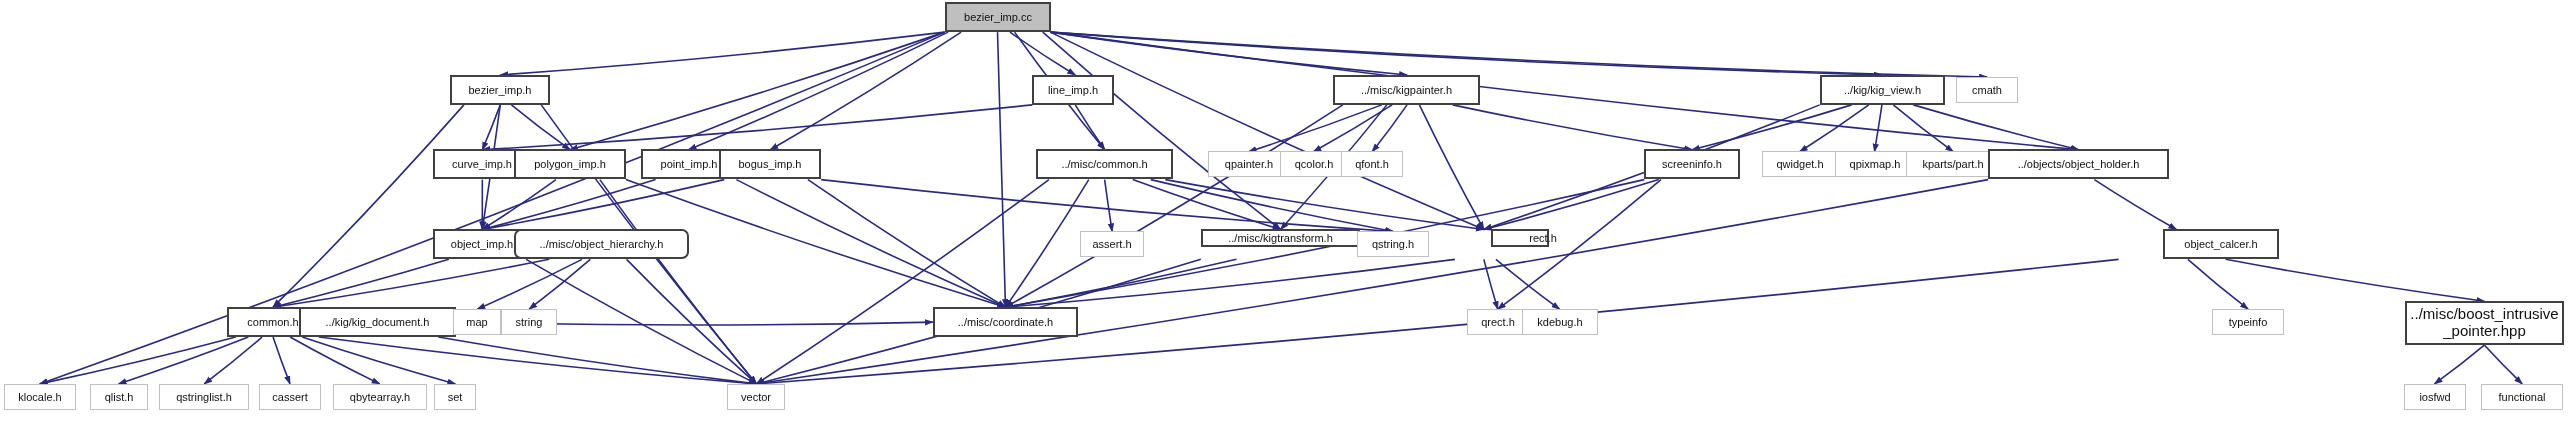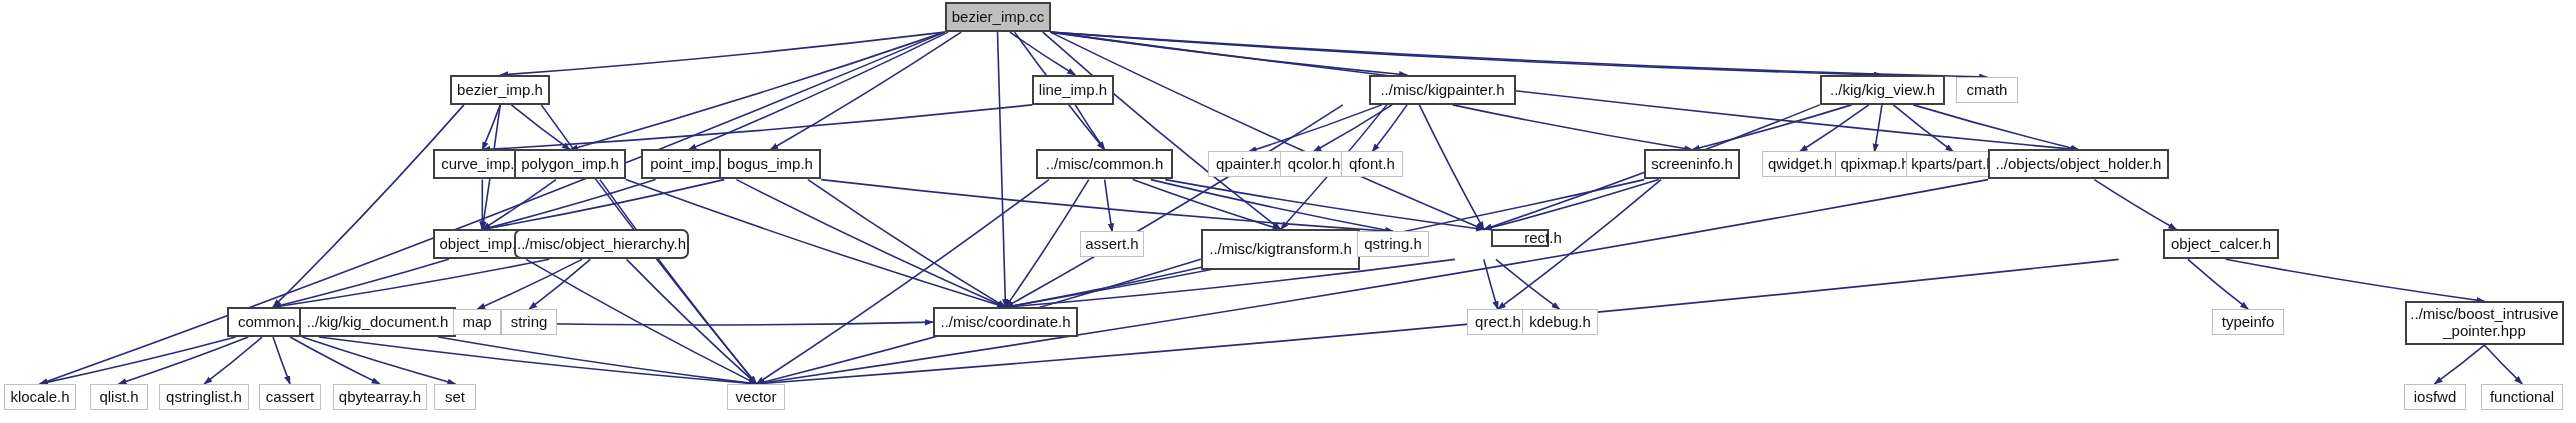--- a/index.html
+++ b/index.html
@@ -2,21 +2,21 @@
 <html><head>
 <meta charset="utf-8">
 <title>bezier_imp.cc include dependency graph</title>
 <style>
   html,body{margin:0;padding:0;background:#ffffff;}
   #graph{position:relative;width:2576px;height:424px;background:#ffffff;
          font-family:"Liberation Sans","DejaVu Sans",sans-serif;overflow:hidden;}
   #edges{position:absolute;left:0;top:0;width:2576px;height:424px;}
   .node{position:absolute;box-sizing:border-box;display:flex;align-items:center;
         justify-content:center;text-align:center;background:#ffffff;
-        border:1px solid #c0c0c0;color:#101010;font-size:15px;line-height:1.12;
+        border:1px solid #c0c0c0;color:#101010;font-size:11px;line-height:1.12;
         white-space:pre-line;z-index:5;}
   .node.strong{border:2px solid #404040;}
   .node.root{background:#bfbfbf;border:2px solid #404040;}
 </style>
 </head>
 <body>
 
 <div id="graph">
   <svg id="edges" viewBox="0 0 2585 425" xmlns="http://www.w3.org/2000/svg">
     <defs>
@@ -104,40 +104,40 @@
         <path d="M 2233.44 260 Q 2361.768874812283 284.07472696917466 2493 302" fill="none" stroke="#2a2a7a" stroke-width="1.6" marker-end="url(#arrow)"></path>
         <path d="M 2126 260 Q 1445.368427842715 333.25512921871933 759 385" fill="none" stroke="#2a2a7a" stroke-width="1.6" marker-end="url(#arrow)"></path>
         <path d="M 2493 346 Q 2469.0763056477144 365.9731013836107 2443 385" fill="none" stroke="#2a2a7a" stroke-width="1.6" marker-end="url(#arrow)"></path>
         <path d="M 2493 346 Q 2511.0474146477673 365.8182263154712 2531 385" fill="none" stroke="#2a2a7a" stroke-width="1.6" marker-end="url(#arrow)"></path>
       </g>
   </svg>
   <div id="node-layer">
       <div class="node root" style="left: 945px; top: 2px; width: 106px; height: 30px;">bezier_imp.cc</div>
       <div class="node strong" style="left: 450px; top: 75px; width: 100px; height: 30px;">bezier_imp.h</div>
       <div class="node strong" style="left: 1032px; top: 75px; width: 82px; height: 30px;">line_imp.h</div>
-      <div class="node strong" style="left: 1333px; top: 75px; width: 147px; height: 30px; margin-left: 36px;">../misc/kigpainter.h</div>
+      <div class="node strong" style="left: 1333px; top: 75px; width: 147px; height: 30px;">../misc/kigpainter.h</div>
       <div class="node strong" style="left: 1820px; top: 75px; width: 125px; height: 30px;">../kig/kig_view.h</div>
       <div class="node " style="left: 1956px; top: 77px; width: 62px; height: 26px;">cmath</div>
       <div class="node strong" style="left: 433px; top: 149px; width: 98px; height: 30px;">curve_imp.h</div>
       <div class="node strong" style="left: 514px; top: 149px; width: 112px; height: 30px;">polygon_imp.h</div>
       <div class="node strong" style="left: 641px; top: 149px; width: 96px; height: 30px;">point_imp.h</div>
       <div class="node strong" style="left: 719px; top: 149px; width: 102px; height: 30px;">bogus_imp.h</div>
       <div class="node strong" style="left: 1036px; top: 149px; width: 137px; height: 30px;">../misc/common.h</div>
       <div class="node " style="left: 1208px; top: 151px; width: 82px; height: 26px;">qpainter.h</div>
       <div class="node " style="left: 1280px; top: 151px; width: 68px; height: 26px;">qcolor.h</div>
       <div class="node " style="left: 1341px; top: 151px; width: 62px; height: 26px;">qfont.h</div>
       <div class="node strong" style="left: 1644px; top: 149px; width: 96px; height: 30px;">screeninfo.h</div>
       <div class="node " style="left: 1762px; top: 151px; width: 76px; height: 26px;">qwidget.h</div>
       <div class="node " style="left: 1835px; top: 151px; width: 80px; height: 26px;">qpixmap.h</div>
       <div class="node " style="left: 1906px; top: 151px; width: 94px; height: 26px;">kparts/part.h</div>
       <div class="node strong" style="left: 1988px; top: 149px; width: 181px; height: 30px;">../objects/object_holder.h</div>
       <div class="node strong" style="left: 433px; top: 229px; width: 98px; height: 30px;">object_imp.h</div>
       <div class="node strong" style="left: 514px; top: 229px; width: 175px; height: 30px; border-radius: 7px;">../misc/object_hierarchy.h</div>
       <div class="node " style="left: 1080px; top: 231px; width: 64px; height: 26px;">assert.h</div>
-      <div class="node strong" style="left: 1201px; top: 229px; width: 159px; height: 41px;">../misc/kigtransform.h</div>
+      <div class="node strong" style="left: 1201px; top: 229px; width: 159px; height: 18px;">../misc/kigtransform.h</div>
       <div class="node " style="left: 1357px; top: 231px; width: 72px; height: 26px;">qstring.h</div>
       <div class="node strong" style="left: 1491px; top: 229px; width: 58px; height: 18px; padding-left: 46px;">rect.h</div>
       <div class="node strong" style="left: 2119px; top: 229px; width: 116px; height: 30px; margin-left: 44px;">object_calcer.h</div>
       <div class="node strong" style="left: 227px; top: 307px; width: 92px; height: 30px;">common.h</div>
       <div class="node strong" style="left: 299px; top: 307px; width: 157px; height: 30px;">../kig/kig_document.h</div>
       <div class="node " style="left: 453px; top: 309px; width: 48px; height: 26px;">map</div>
       <div class="node " style="left: 501px; top: 309px; width: 56px; height: 26px;">string</div>
       <div class="node strong" style="left: 933px; top: 307px; width: 145px; height: 30px;">../misc/coordinate.h</div>
       <div class="node " style="left: 1467px; top: 309px; width: 62px; height: 26px;">qrect.h</div>
       <div class="node " style="left: 1522px; top: 309px; width: 76px; height: 26px;">kdebug.h</div>

